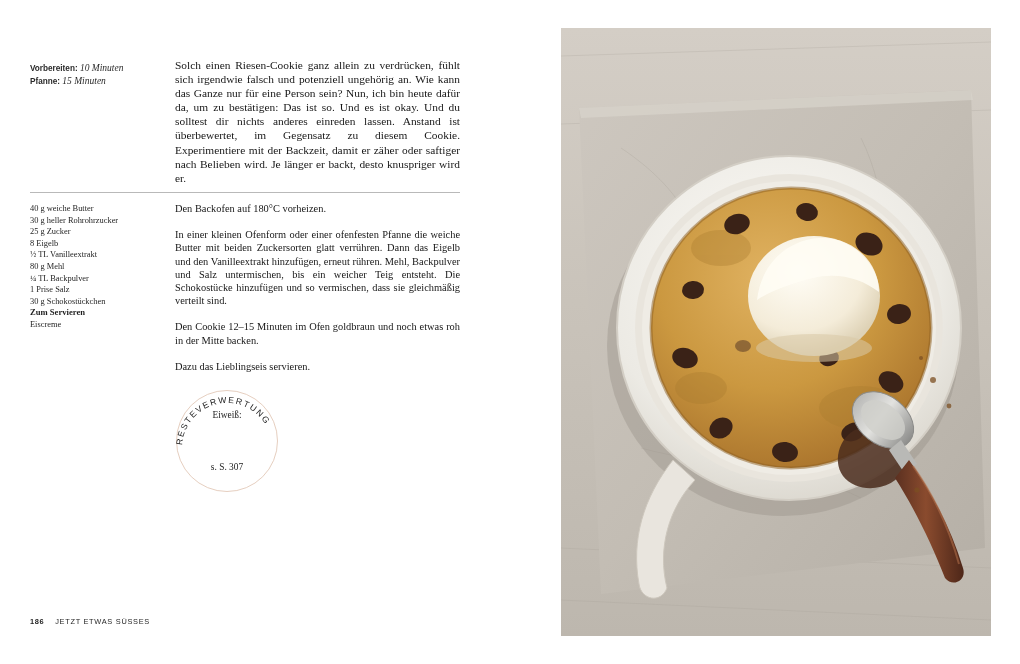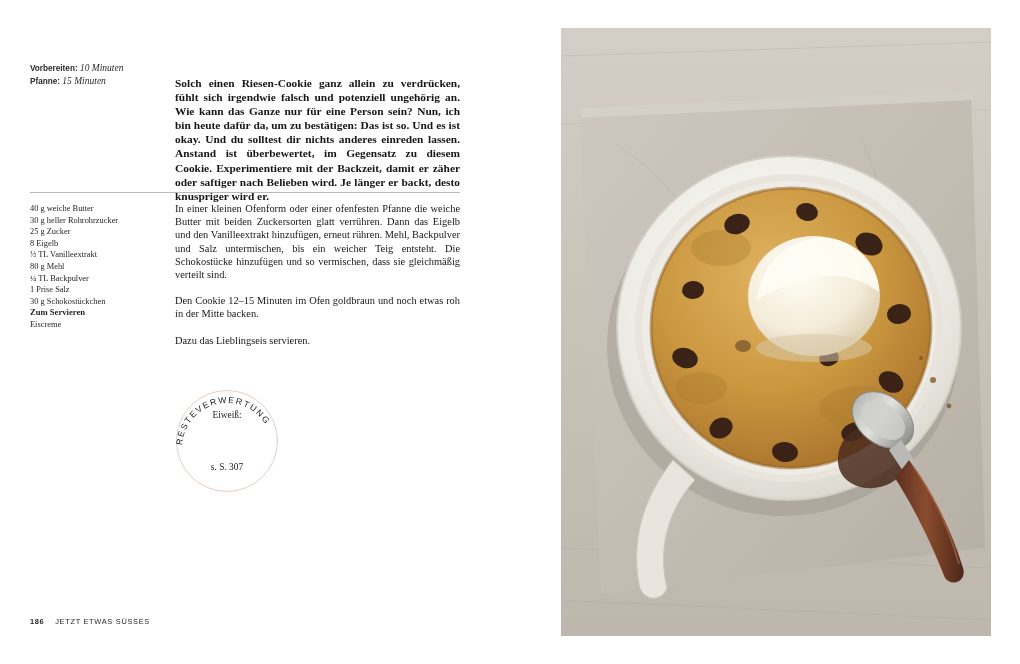--- a/index.html
+++ b/index.html
@@ -55,25 +55,25 @@
   .times .label { font-weight: 700; }
   .times .val {
     font-family: "Liberation Serif", serif;
     font-style: italic;
     font-size: 9.5px;
   }
 
   .intro {
     position: absolute;
     left: 175px;
-    top: 76px;
+    top: 58px;
     width: 285px;
     font-size: 11.4px;
     line-height: 14.1px;
-    font-weight: 700;
+    font-weight: 400;
     text-align: justify;
     color: #161616;
   }
 
   .divider {
     position: absolute;
     left: 30px;
     top: 192px;
     width: 430px;
     height: 1px;
@@ -209,20 +209,21 @@
       <div class="ing-line">½ TL Vanilleextrakt</div>
       <div class="ing-line">80 g Mehl</div>
       <div class="ing-line">¼ TL Backpulver</div>
       <div class="ing-line">1 Prise Salz</div>
       <div class="ing-line">30 g Schokostückchen</div>
       <div class="sub-head">Zum Servieren</div>
       <div class="ing-line">Eiscreme</div>
     </div>
 
     <div class="steps">
+      <p>Den Backofen auf 180°C vorheizen.</p>
       <p>In einer kleinen Ofenform oder einer ofenfesten Pfanne die weiche Butter mit beiden Zuckersorten glatt verrühren. Dann das Eigelb und den Vanilleextrakt hinzufügen, erneut rühren. Mehl, Backpulver und Salz untermischen, bis ein weicher Teig entsteht. Die Schokostücke hinzufügen und so vermischen, dass sie gleichmäßig verteilt sind.</p>
       <p>Den Cookie 12–15 Minuten im Ofen goldbraun und noch etwas roh in der Mitte backen.</p>
       <p>Dazu das Lieblingseis servieren.</p>
     </div>
 
     <div class="stamp">
       <div class="stamp-ring"></div>
       <svg class="stamp-arc" viewBox="0 0 118 118">
         <defs>
           <path id="arcpath" d="M 14,66 A 45,45 0 1 1 104,66" fill="none"></path>

